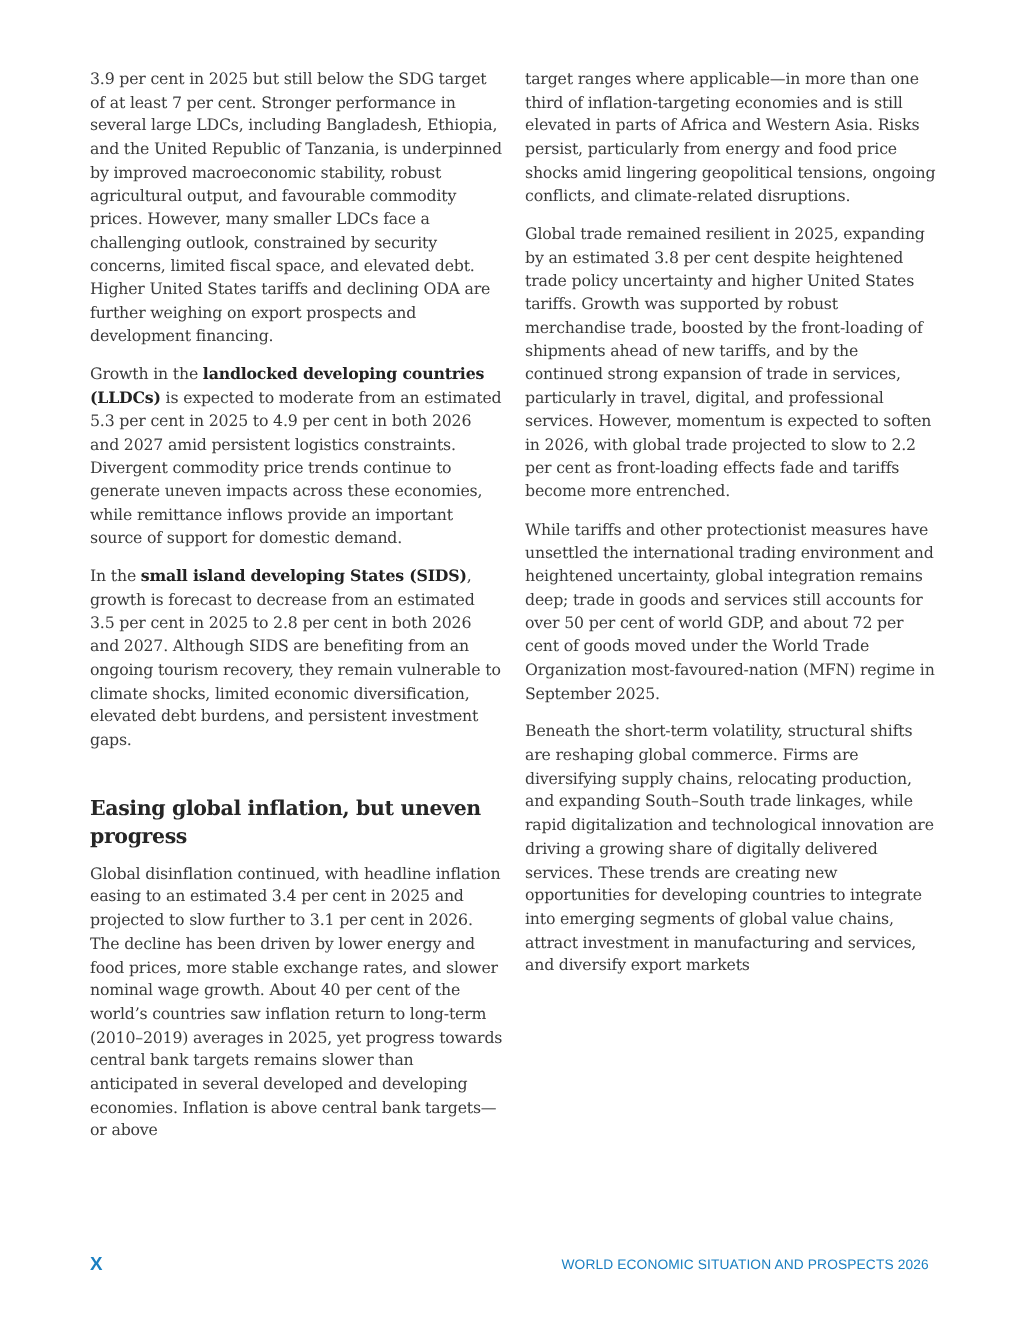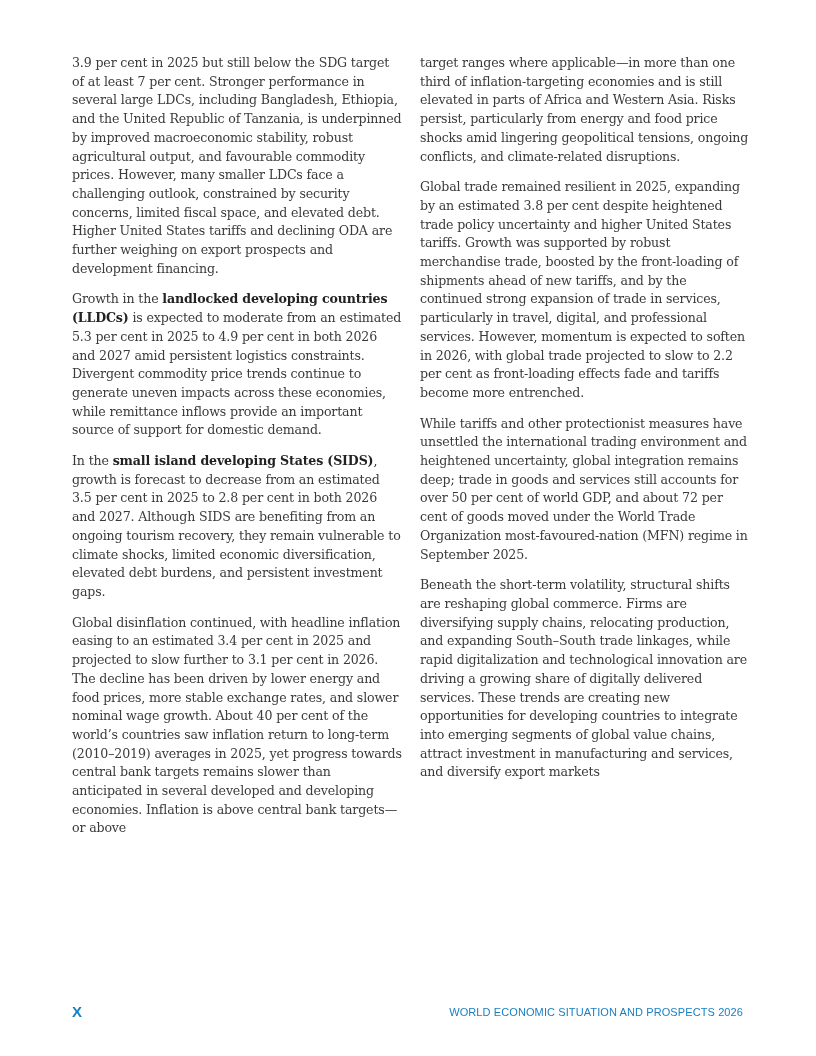--- a/index.html
+++ b/index.html
@@ -71,20 +71,21 @@
 
 <div class="page">
 
   <div class="col col-left">
     <p class="para">3.9 per cent in 2025 but still below the SDG target of at least 7 per cent. Stronger performance in several large LDCs, including Bangladesh, Ethiopia, and the United Republic of Tanzania, is underpinned by improved macroeconomic stability, robust agricultural output, and favourable commodity prices. However, many smaller LDCs face a challenging outlook, constrained by security concerns, limited fiscal space, and elevated debt. Higher United States tariffs and declining ODA are further weighing on export prospects and development financing.</p>
 
     <p class="para"><span>Growth in the </span><b>landlocked developing countries (LLDCs)</b><span> is expected to moderate from an estimated 5.3 per cent in 2025 to 4.9 per cent in both 2026 and 2027 amid persistent logistics constraints. Divergent commodity price trends continue to generate uneven impacts across these economies, while remittance inflows provide an important source of support for domestic demand.</span></p>
 
     <p class="para"><span>In the </span><b>small island developing States (SIDS)</b><span>, growth is forecast to decrease from an estimated 3.5 per cent in 2025 to 2.8 per cent in both 2026 and 2027. Although SIDS are benefiting from an ongoing tourism recovery, they remain vulnerable to climate shocks, limited economic diversification, elevated debt burdens, and persistent investment gaps.</span></p>
 
+    <h2 class="heading">Easing global inflation, but uneven progress</h2>
 
     <p class="para">Global disinflation continued, with headline inflation easing to an estimated 3.4 per cent in 2025 and projected to slow further to 3.1 per cent in 2026. The decline has been driven by lower energy and food prices, more stable exchange rates, and slower nominal wage growth. About 40 per cent of the world’s countries saw inflation return to long-term (2010–2019) averages in 2025, yet progress towards central bank targets remains slower than anticipated in several developed and developing economies. Inflation is above central bank targets—or above</p>
   </div>
 
   <div class="col col-right">
     <p class="para">target ranges where applicable—in more than one third of inflation-targeting economies and is still elevated in parts of Africa and Western Asia. Risks persist, particularly from energy and food price shocks amid lingering geopolitical tensions, ongoing conflicts, and climate-related disruptions.</p>
 
 
     <p class="para">Global trade remained resilient in 2025, expanding by an estimated 3.8 per cent despite heightened trade policy uncertainty and higher United States tariffs. Growth was supported by robust merchandise trade, boosted by the front-loading of shipments ahead of new tariffs, and by the continued strong expansion of trade in services, particularly in travel, digital, and professional services. However, momentum is expected to soften in 2026, with global trade projected to slow to 2.2 per cent as front-loading effects fade and tariffs become more entrenched.</p>
 

